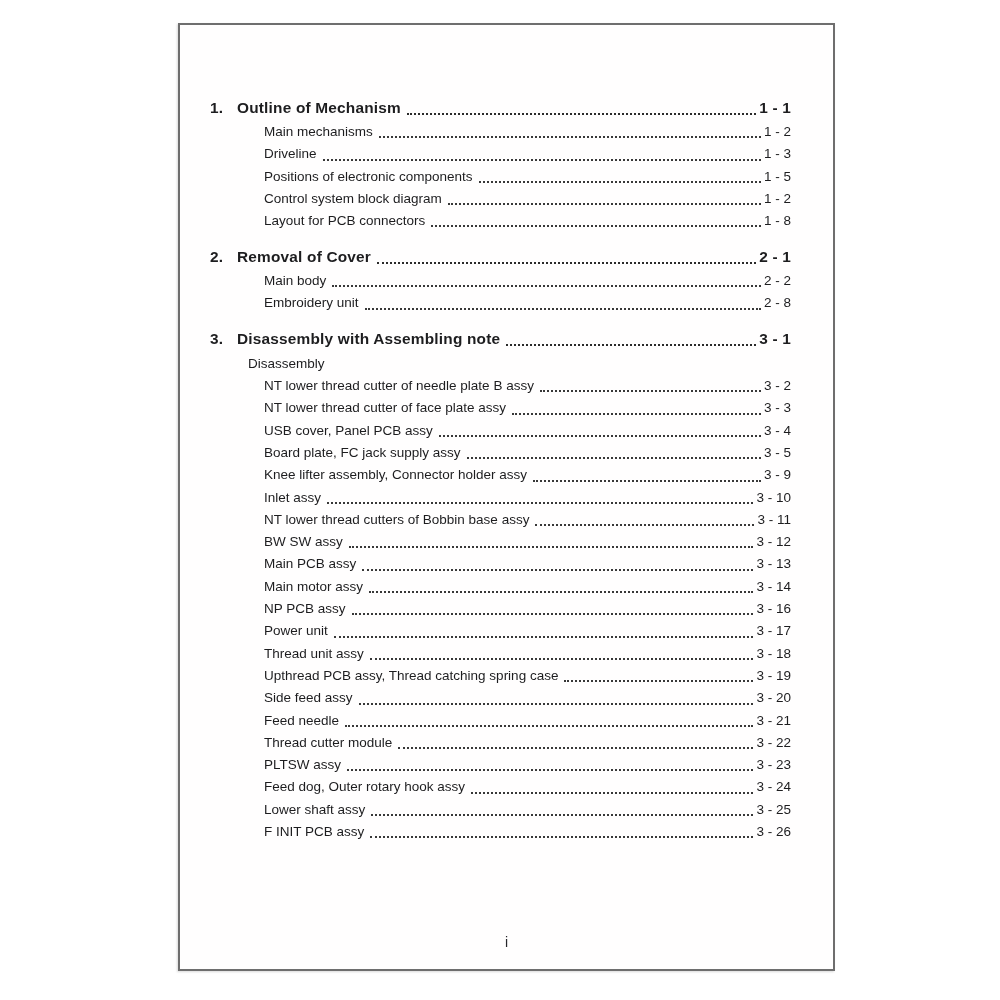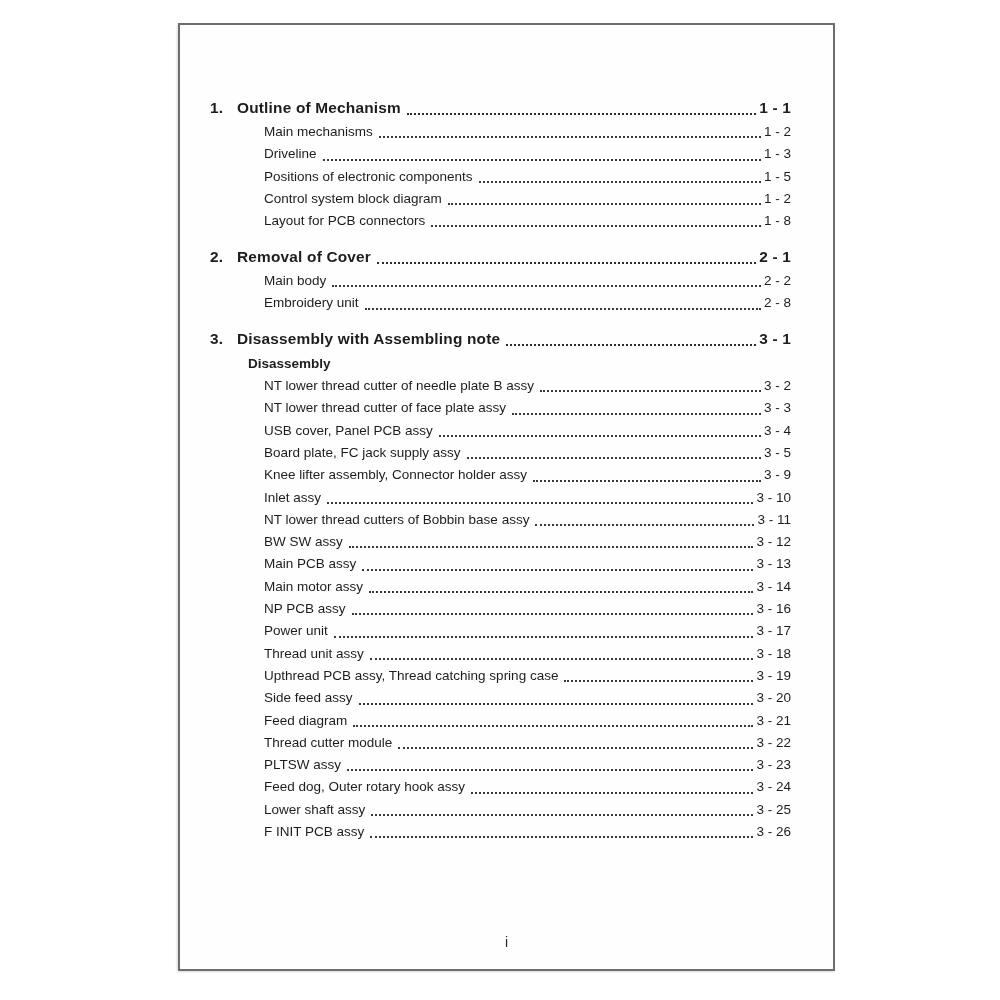--- a/index.html
+++ b/index.html
@@ -53,21 +53,21 @@
   .entry-row {
     height: 22.3px;
     line-height: 22.3px;
     font-size: 13.5px;
     padding-left: 54px;
   }
   .subheading-row {
     height: 23px;
     line-height: 23px;
     font-size: 13.5px;
-    font-weight: bold;
+    font-weight: normal;
     padding-left: 38px;
   }
   .num {
     flex: none;
     width: 27px;
   }
   .label { flex: none; }
   .dots {
     flex: 1 1 auto;
     align-self: flex-end;
@@ -218,21 +218,21 @@
     <span class="label">Upthread PCB assy, Thread catching spring case</span>
     <span class="dots"></span>
     <span class="pg">3 - 19</span>
   </div>
         <div class="row entry-row">
     <span class="label">Side feed assy</span>
     <span class="dots"></span>
     <span class="pg">3 - 20</span>
   </div>
         <div class="row entry-row">
-    <span class="label">Feed diagram</span>
+    <span class="label">Feed needle</span>
     <span class="dots"></span>
     <span class="pg">3 - 21</span>
   </div>
         <div class="row entry-row">
     <span class="label">Thread cutter module</span>
     <span class="dots"></span>
     <span class="pg">3 - 22</span>
   </div>
         <div class="row entry-row">
     <span class="label">PLTSW assy</span>

